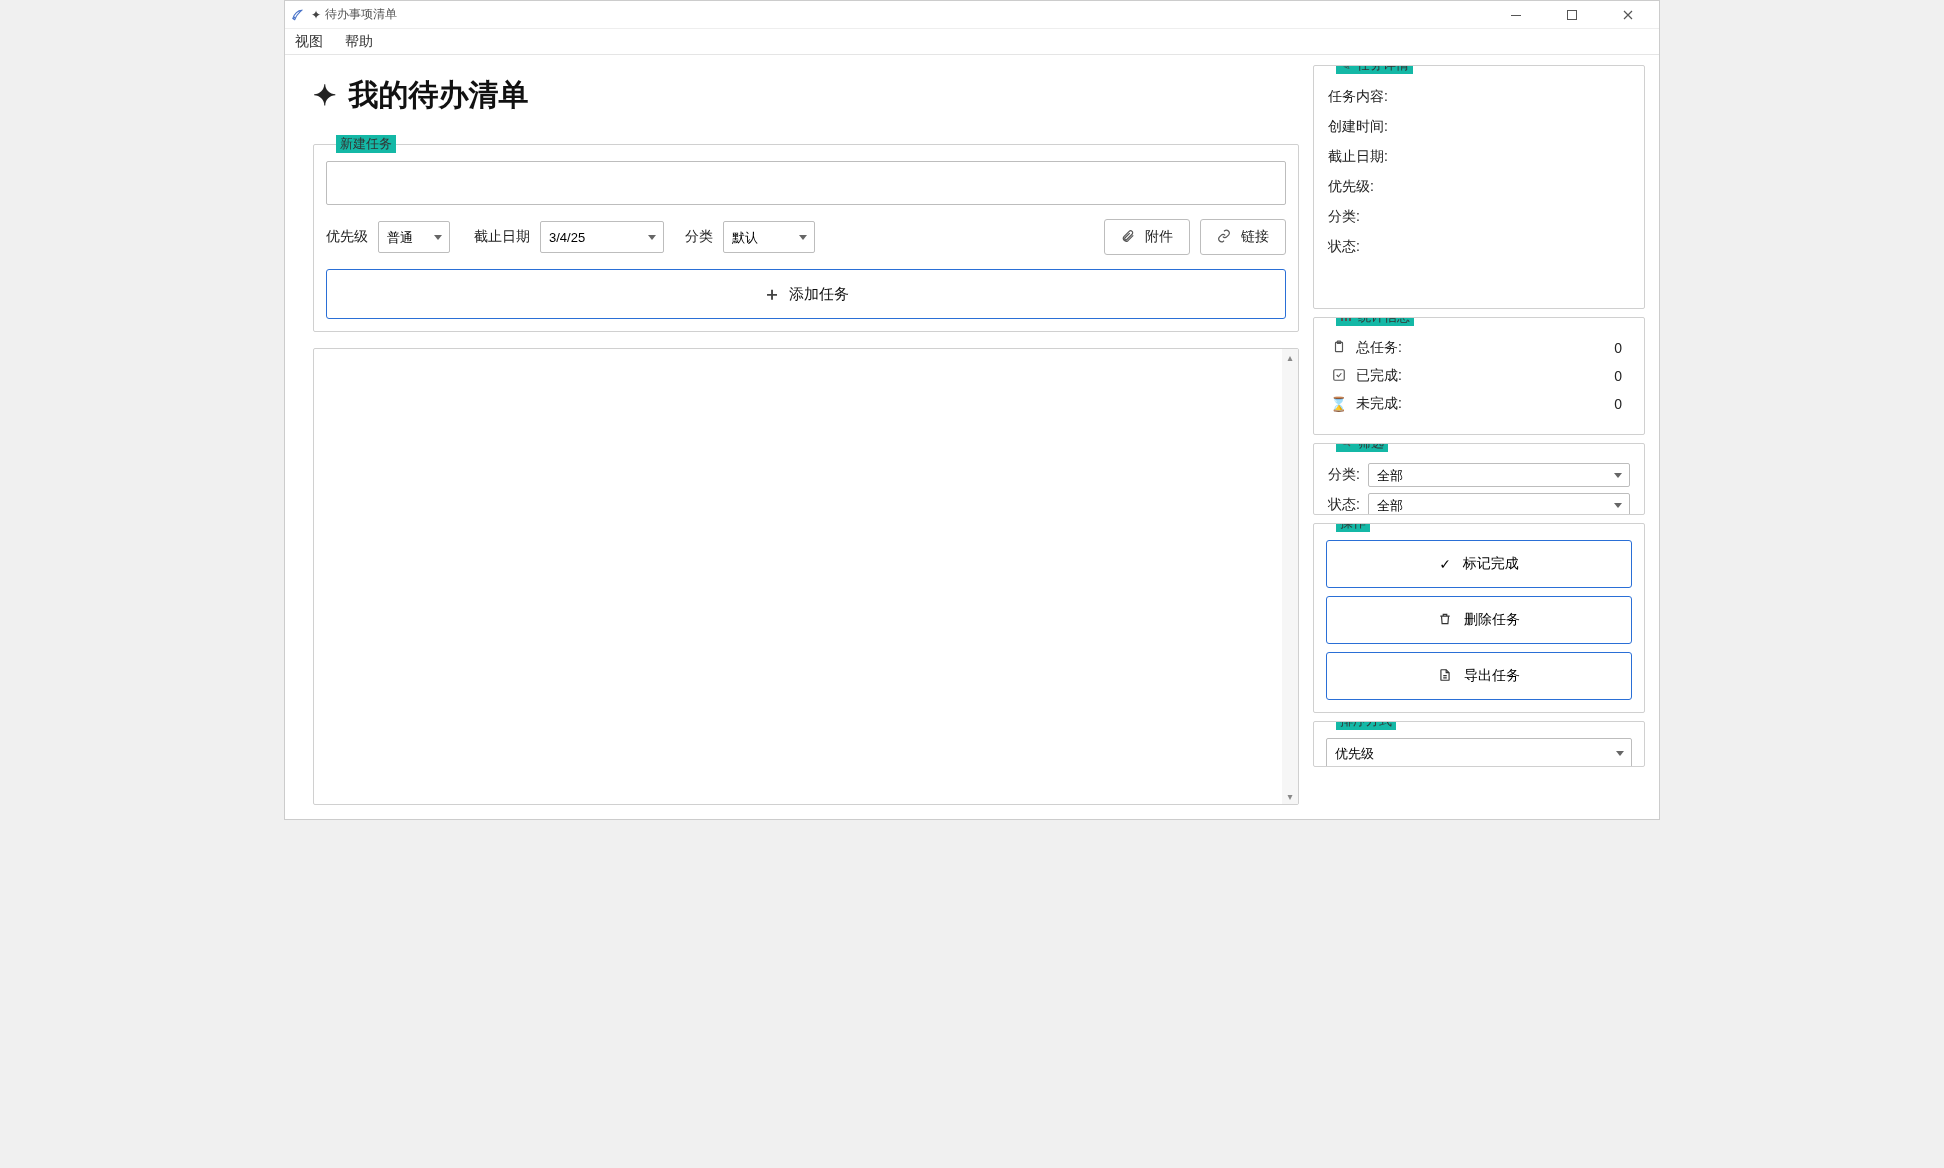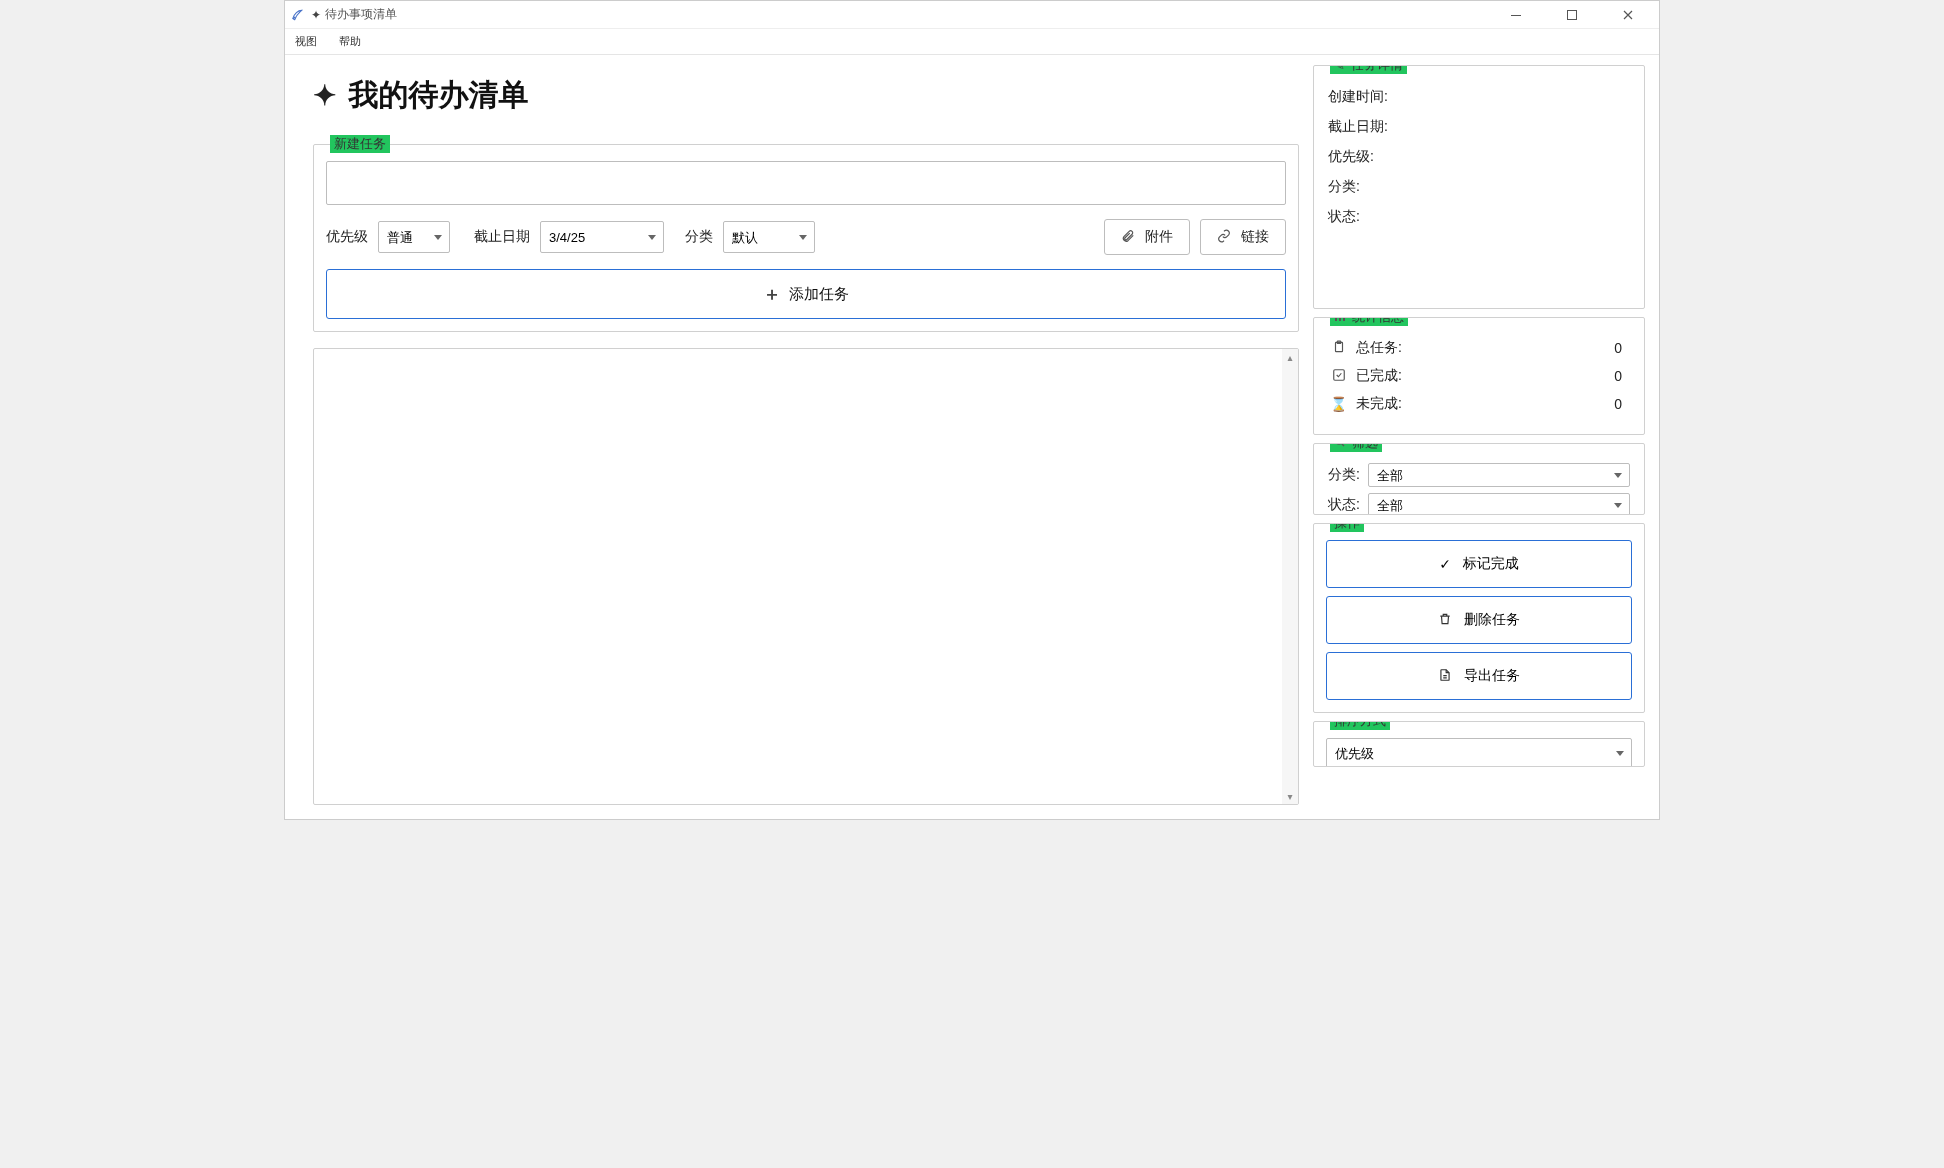--- a/index.html
+++ b/index.html
@@ -60,21 +60,21 @@
     user-select: none;
   }
   
   .menubar {
     height: 26px;
     display: flex;
     align-items: center;
     padding: 0 6px;
     background: #fff;
     border-bottom: 1px solid #e5e5e5;
-    font-size: 11px;
+    font-size: 14px;
     gap: 14px;
     color: #333;
   }
   .menubar .mitem { padding: 2px 4px; }
   
   .main {
     flex: 1;
     display: flex;
     overflow: hidden;
   }
@@ -108,22 +108,22 @@
   
   .group {
     border: 1px solid #d0d0d0;
     border-radius: 2px;
     position: relative;
     padding: 16px 12px 12px 12px;
   }
   .group > .legend {
     position: absolute;
     top: -10px;
-    left: 16px;
-    background: #22c55e;
+    left: 22px;
+    background: #14b8a6;
     padding: 0 4px;
     font-size: 13px;
     color: #333;
   }
   .group > .legend.icon {
     display: flex;
     align-items: center;
     gap: 6px;
   }
   
@@ -376,20 +376,21 @@
       </div>
     </div>
 
     <div class="right-col">
 
       <div class="group panel-details">
         <div class="legend icon">
           <span class="small-icon">✎</span>
           <span>任务详情</span>
         </div>
+        <div class="drow">任务内容:</div>
         <div class="drow">创建时间:</div>
         <div class="drow">截止日期:</div>
         <div class="drow">优先级:</div>
         <div class="drow">分类:</div>
         <div class="drow">状态:</div>
       </div>
 
       <div class="group panel-stats">
         <div class="legend icon">
           <span class="small-icon">

